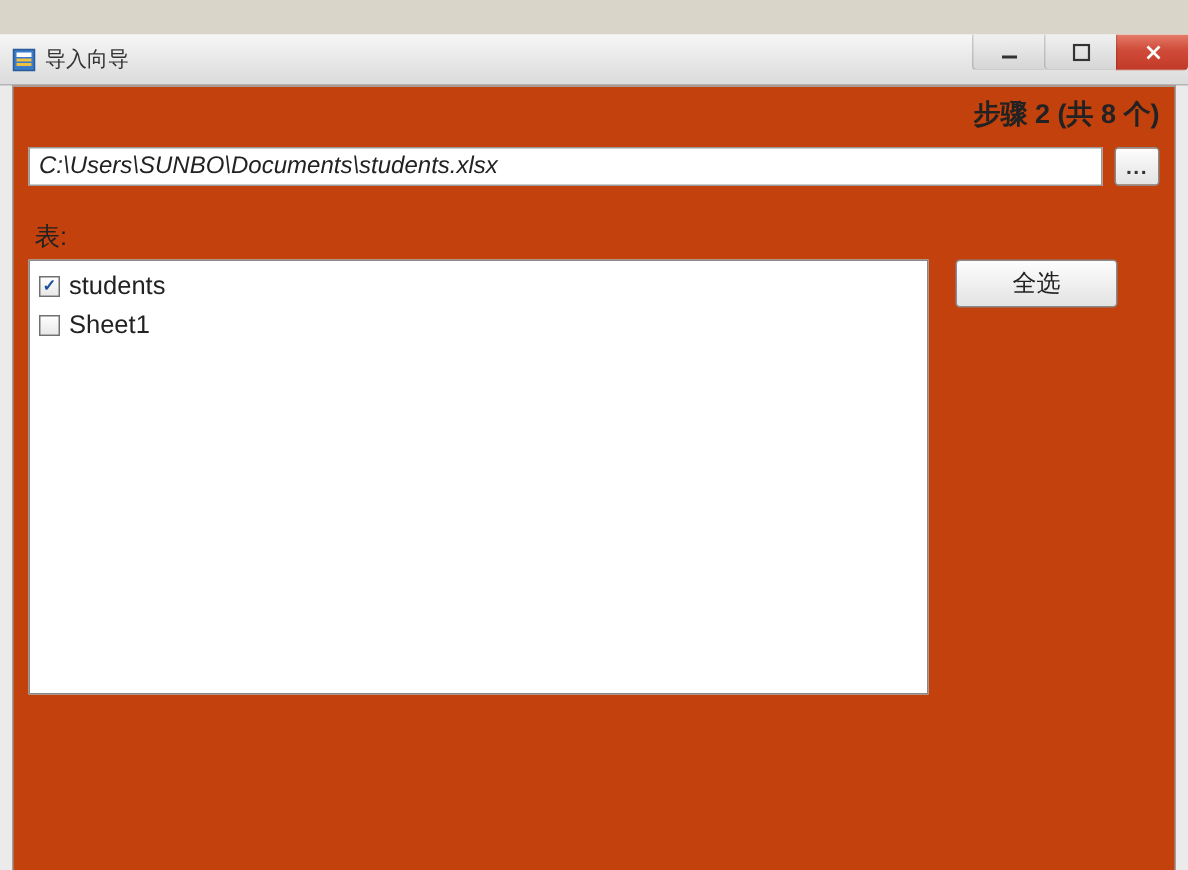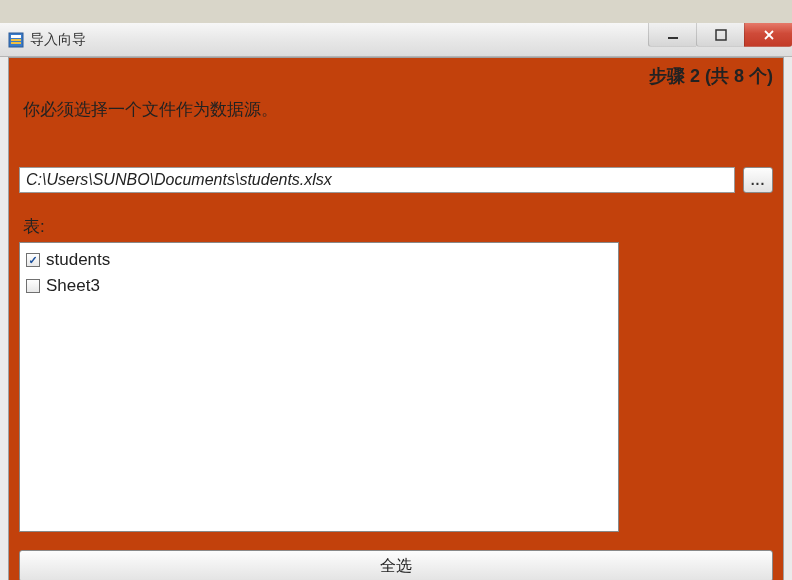--- a/index.html
+++ b/index.html
@@ -124,21 +124,20 @@
       align-items: center;
       justify-content: center;
       font-size: 14px;
       font-weight: bold;
       letter-spacing: 1px;
       color: #333;
     }
     .tables-row {
       display: flex;
       gap: 18px;
-      flex-direction: column;
     }
     .tables-list {
       width: 600px;
       height: 290px;
       background: #fff;
       border: 1px solid #888;
       padding: 4px 6px;
       overflow: auto;
     }
     .table-item {
@@ -215,37 +214,36 @@
           <line x1="2" y1="2" x2="10" y2="10" stroke="#fff" stroke-width="1.8"></line>
           <line x1="10" y1="2" x2="2" y2="10" stroke="#fff" stroke-width="1.8"></line>
         </svg>
       </div>
     </div>
   </div>
 
   <div class="content-frame">
     <div class="step-indicator">步骤 2 (共 8 个)</div>
 
-    <div class="instruction">你必须选择一个文件作为数据源。</div>
 
     <div class="file-row">
       <input type="text" class="file-input" readonly="" value="C:\Users\SUNBO\Documents\students.xlsx" style="">
       <button class="browse-btn">...</button>
     </div>
 
     <div class="label">表:</div>
     <div class="tables-row">
       <div class="tables-list" id="tables-list">
           <div class="table-item">
             <span class="checkbox checked"></span>
             <span>students</span>
           </div>
           <div class="table-item">
             <span class="checkbox"></span>
-            <span>Sheet3</span>
+            <span>Sheet1</span>
           </div>
         </div>
       <div class="side-buttons">
         <button class="action-btn">全选</button>
       </div>
     </div>
   </div>
 </div>
 
 </body></html>

